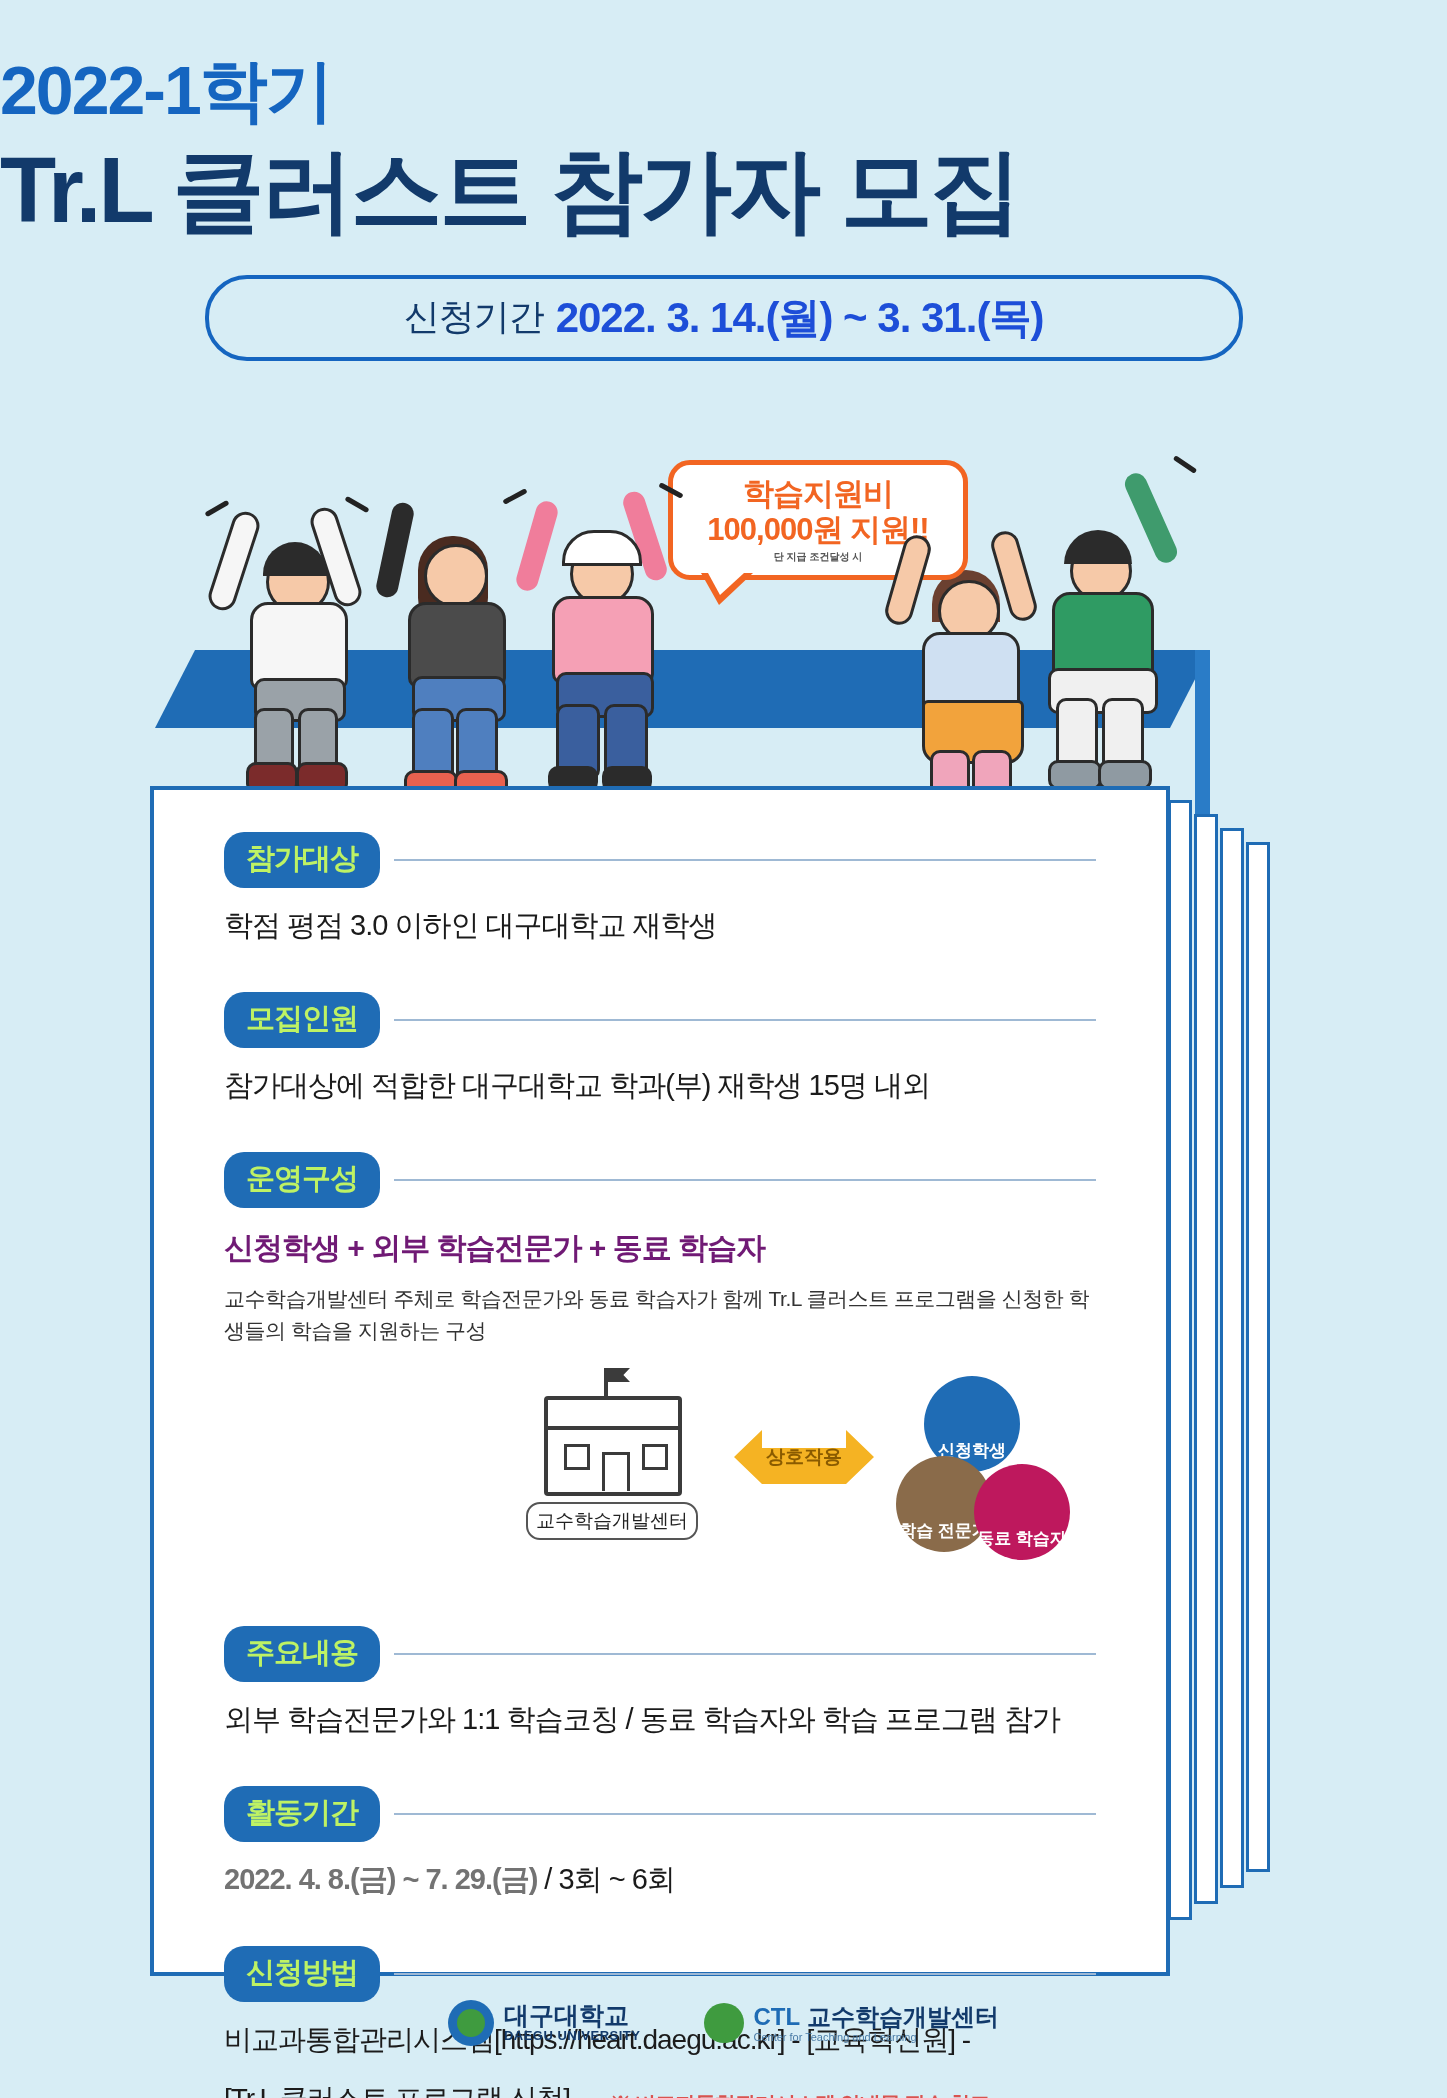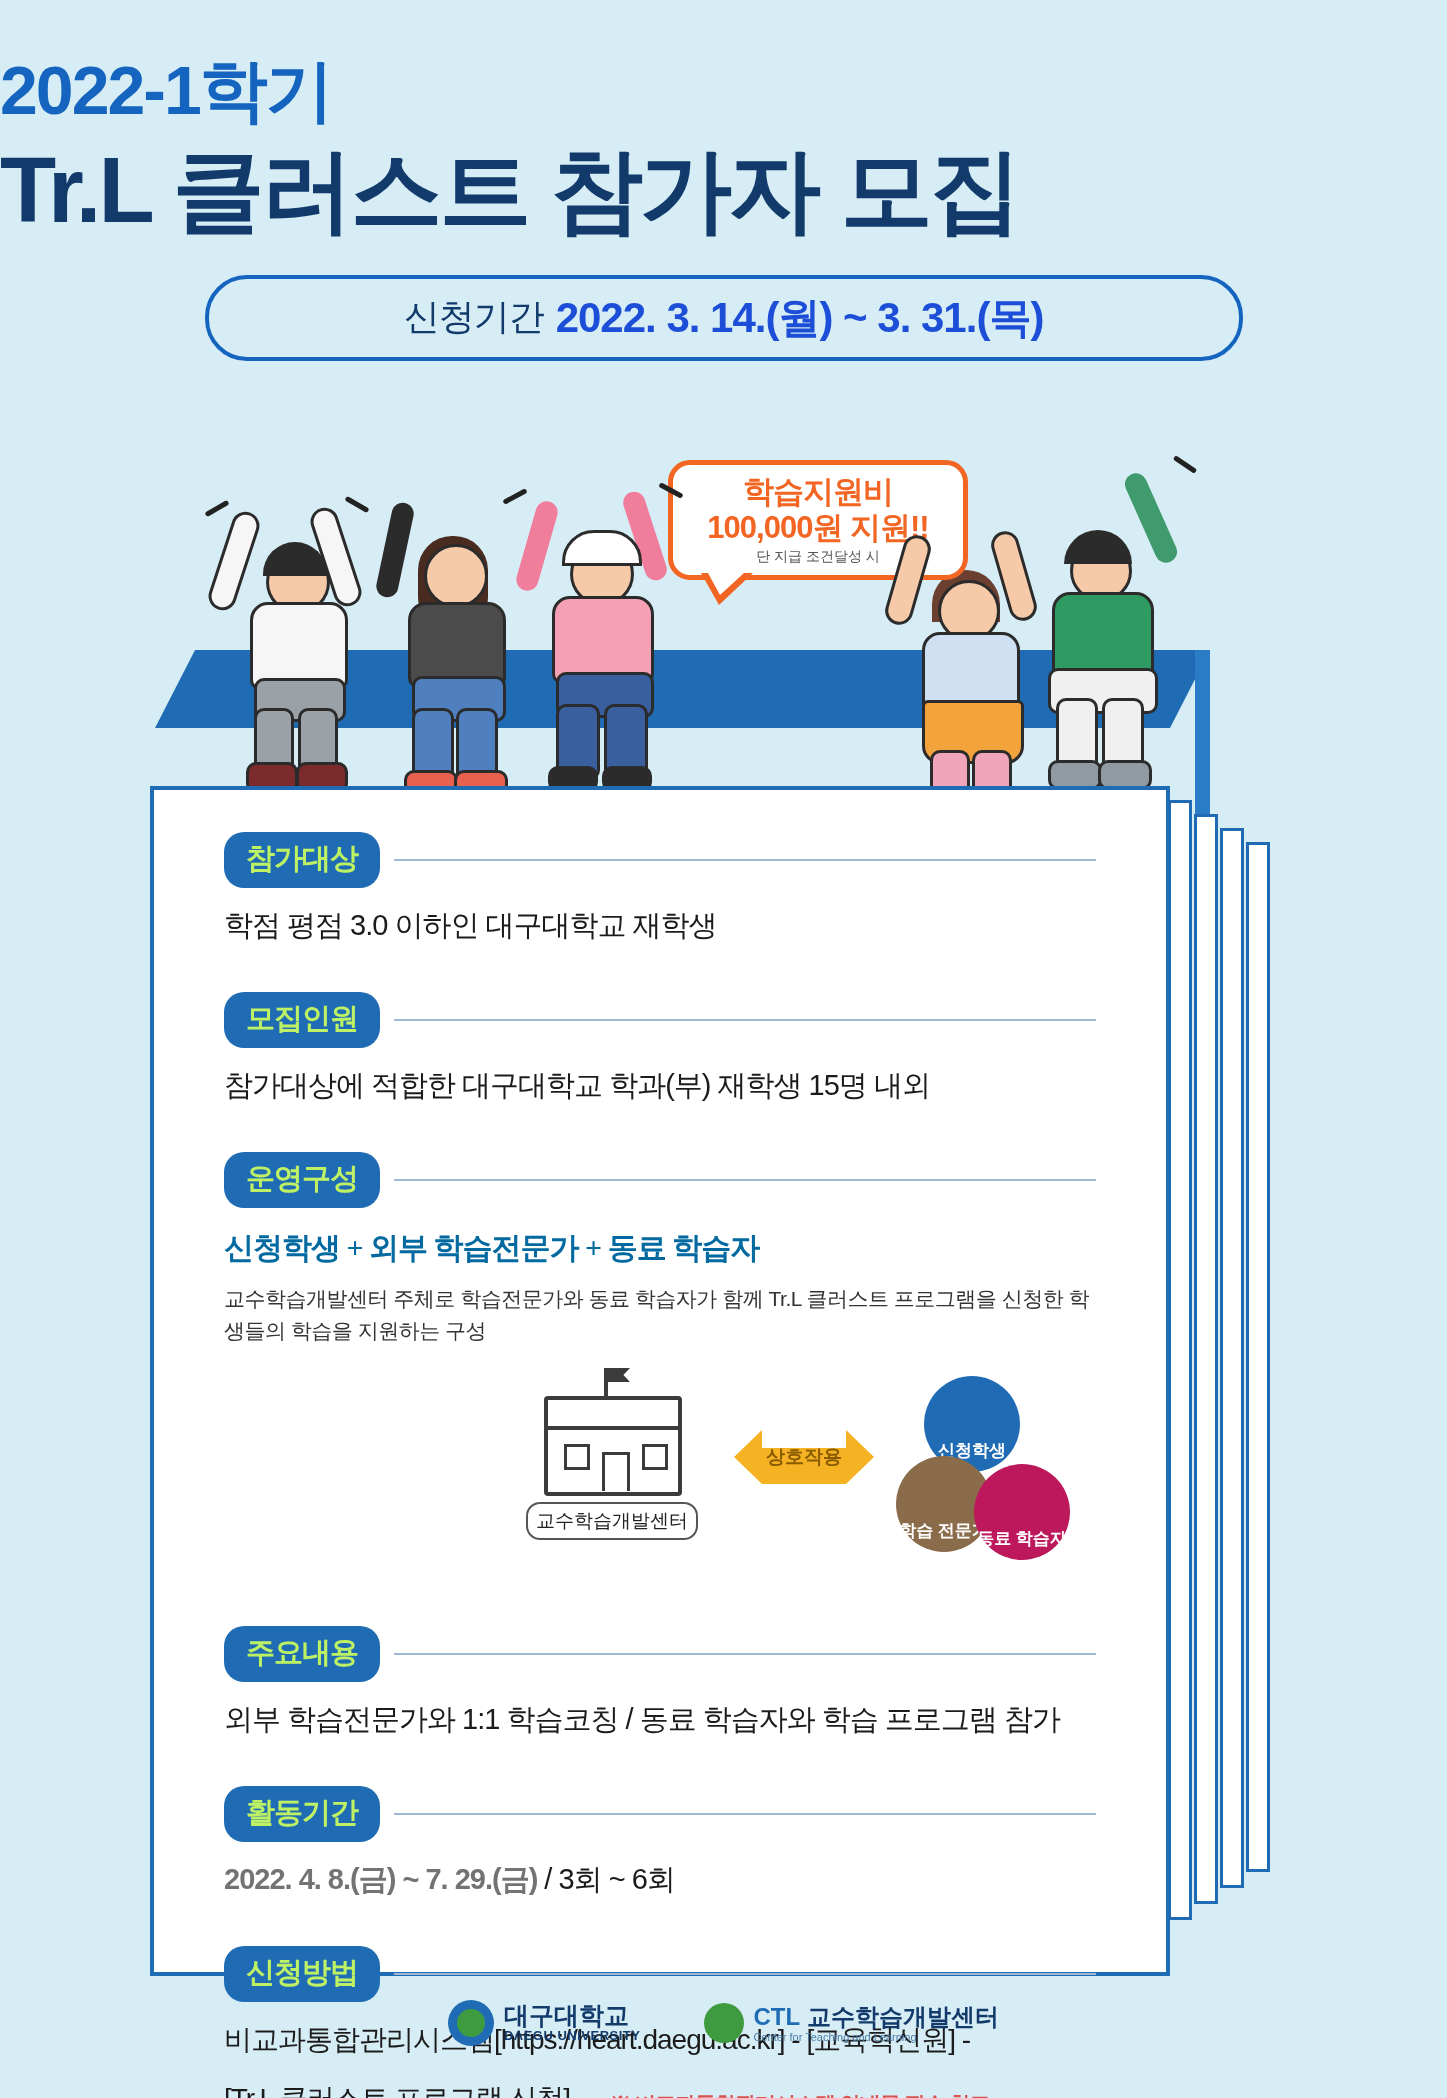--- a/index.html
+++ b/index.html
@@ -30,21 +30,21 @@
   .pill .dates{ font-size:42px; color:#1d4ed8; font-weight:800; margin-left:12px; letter-spacing:-1px;}
 
   
   .art{ position:absolute; left:0; top:470px; width:1447px; height:430px; }
   .bubble{
     position:absolute; left:668px; top:-10px; width:290px; height:110px;
     background:#ffffff; border:5px solid #f26522; border-radius:22px;
     display:flex; flex-direction:column; align-items:center; justify-content:center;
   }
   .bubble .b1{ color:#f26522; font-weight:800; font-size:31px; line-height:1.15; letter-spacing:-1px;}
-  .bubble .b2{ color:#555; font-weight:400; font-size:14px; margin-top:3px;}
+  .bubble .b2{ color:#555; font-weight:700; font-size:10px; margin-top:3px;}
   .bubble:after{
     content:""; position:absolute; left:28px; bottom:-30px;
     border-left:18px solid transparent; border-right:34px solid transparent;
     border-top:32px solid #f26522;
   }
   .bubble:before{
     content:""; position:absolute; left:35px; bottom:-20px; z-index:2;
     border-left:12px solid transparent; border-right:24px solid transparent;
     border-top:22px solid #ffffff;
   }
@@ -79,21 +79,21 @@
   .pg{ position:absolute; background:#ffffff; border:3px solid #1f6cb5; box-sizing:border-box;}
 
   .sec{ position:relative; margin:0 0 0 0; }
   .sec-head{ display:flex; align-items:center; margin-left:70px; margin-right:70px;}
   .tag{
     background:#1f6cb5; color:#bef264; font-size:29px; font-weight:800;
     padding:7px 22px 9px; border-radius:20px; letter-spacing:-1px; white-space:nowrap;
   }
   .rule{ flex:1; height:2px; background:#9fb9d4; margin-left:14px;}
   .body-txt{ margin:18px 70px 0; font-size:29px; color:#1b1b1b; letter-spacing:-1px;}
-  .body-strong{ margin:20px 70px 0; font-size:30px; color:#0369a1; font-weight:700; letter-spacing:-1px;font-family:Liberation Serif, serif;}
+  .body-strong{ margin:20px 70px 0; font-size:30px; color:#701a75; font-weight:700; letter-spacing:-1px;}
   .body-small{ margin:14px 70px 0; font-size:21px; color:#333; line-height:1.5; letter-spacing:-0.5px;}
   .date-strong{ color:#737373; font-weight:800; }
   .spacer-lg{ height:46px; }
   .spacer-md{ height:38px; }
 
   
   .diagram{ position:relative; height:220px; margin:22px 0 0; }
   .school{
     position:absolute; left:390px; top:28px; width:130px; height:92px;
     border:4px solid #3b3b3b; border-radius:4px;

